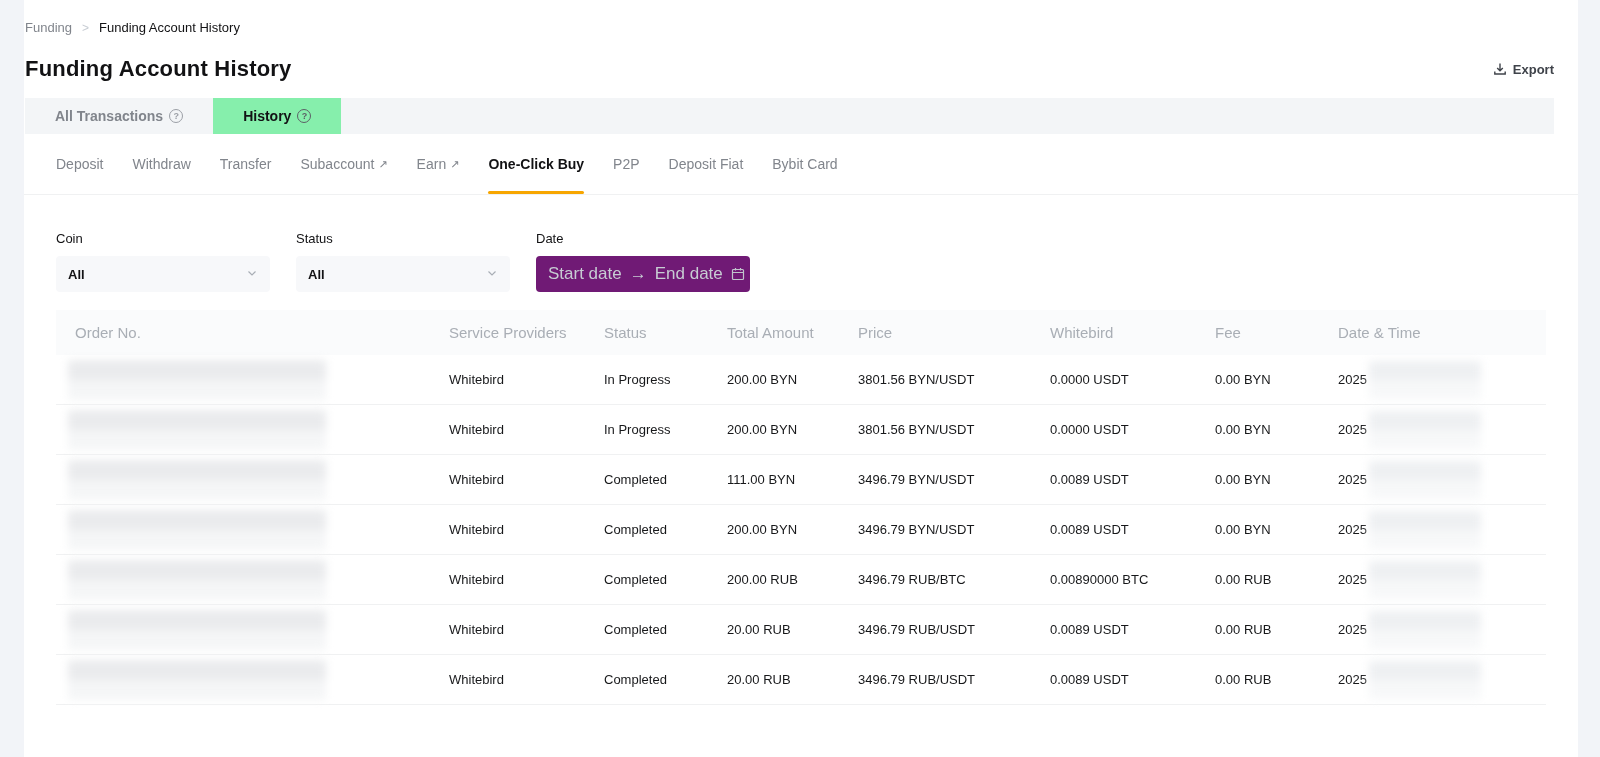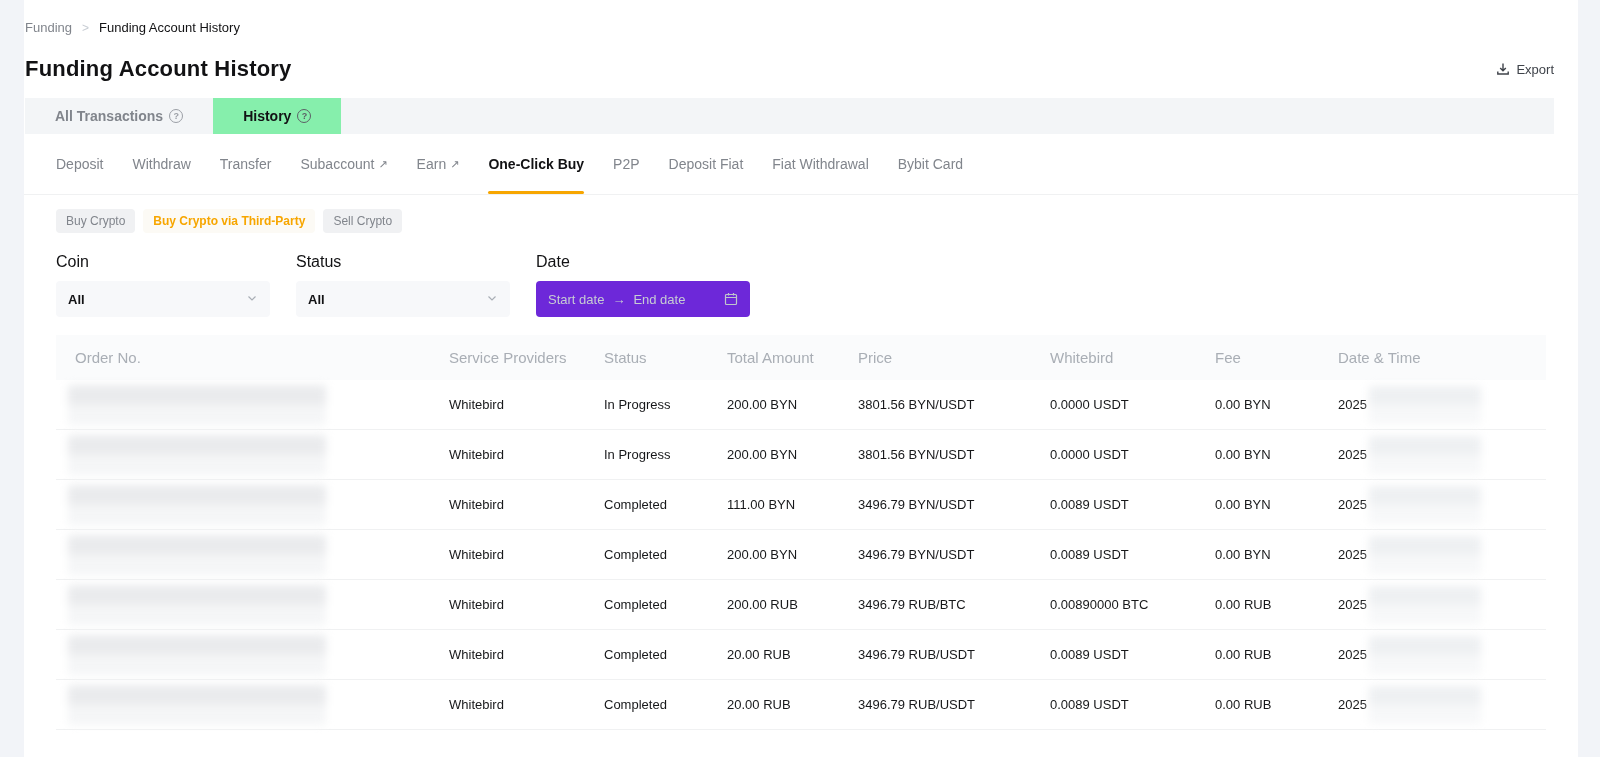--- a/index.html
+++ b/index.html
@@ -27,21 +27,21 @@
   .breadcrumb .crumb-parent { color:#81858c; cursor:pointer; }
   .breadcrumb .crumb-sep { color:#c7ccd3; font-size:12px; }
   .breadcrumb .crumb-current { color:#121214; font-weight:500; }
   .title-row {
     display:flex; align-items:center; justify-content:space-between;
     margin-top:21px;
   }
   .page-title { font-size:22px; font-weight:700; letter-spacing:.2px; }
   .export-btn {
     display:flex; align-items:center; gap:6px;
-    font-size:13px; font-weight:400; color:#3f434a; cursor:pointer;
+    font-size:13px; font-weight:700; color:#3f434a; cursor:pointer;
   }
   .export-btn svg { display:block; }
   
   .tab-strip {
     margin-top:16px;
     background:#f3f5f7;
     display:flex;
     height:36px;
   }
   .main-tab {
@@ -78,31 +78,31 @@
   .ext-arrow { font-size:11px; color:#81858c; }
   
   .chips { display:flex; gap:8px; margin:14px 32px 0; }
   .chip {
     background:#f0f1f3; color:#81858c; font-size:12px;
     padding:6px 10px; border-radius:4px; cursor:pointer; line-height:1;
   }
   .chip.active { background:#fcfaf5; color:#f7a600; font-weight:700; }
   
   .filters { display:flex; gap:26px; margin:20px 32px 0; }
-  .filter-group .filter-label { font-size:16px; color:#121214; margin-bottom:10px; }
+  .filter-group .filter-label { font-size:13px; color:#121214; margin-bottom:10px;margin-top:16px; }
   .select-box {
     width:214px; height:36px; background:#f7f8fa; border-radius:4px;
     display:flex; align-items:center; justify-content:space-between;
     padding:0 12px; cursor:pointer;
   }
   .select-box .select-value { font-size:13px; font-weight:600; color:#121214; }
   .date-box {
-    width:214px; height:36px; background:#6d28d9; border-radius:4px;
+    width:214px; height:36px; background:#701a75; border-radius:4px;
     display:flex; align-items:center; gap:8px;
-    padding:0 12px; cursor:pointer; color:#c7ccd3; font-size:13px;
+    padding:0 12px; cursor:pointer; color:#c7ccd3; font-size:17px;
   }
   .date-box .date-ph { flex:0 0 auto; }
   .date-box .cal-wrap { margin-left:auto; display:flex; }
   
   .table-wrap { margin:18px 32px 0; }
   .t-grid {
     display:grid;
     grid-template-columns:393px 155px 123px 131px 192px 165px 123px minmax(0,1fr);
     align-items:center;
   }
@@ -185,32 +185,24 @@
           <span>One-Click Buy</span>
           <span class="underline"></span>
         </div>
         <div class="subtab">
           <span>P2P</span>
         </div>
         <div class="subtab">
           <span>Deposit Fiat</span>
         </div>
         <div class="subtab">
-          <span>Fiat Withdrawal</span>
-        </div>
-        <div class="subtab">
           <span>Bybit Card</span>
         </div>
       </div>
 
-    <div class="chips" id="chips">
-        <div class="chip">Buy Crypto</div>
-        <div class="chip active">Buy Crypto via Third-Party</div>
-        <div class="chip">Sell Crypto</div>
-      </div>
 
     <div class="filters">
       <div class="filter-group">
         <div class="filter-label">Coin</div>
         <div class="select-box">
           <span class="select-value">All</span>
           <span>
             <svg width="12" height="12" viewBox="0 0 12 12" fill="none" stroke="#a9aeb5" stroke-width="1.2">
                 <path d="M2.5 4.5 L6 8 L9.5 4.5"></path>
               </svg>

